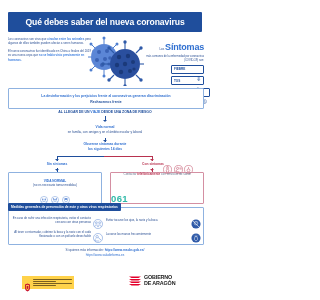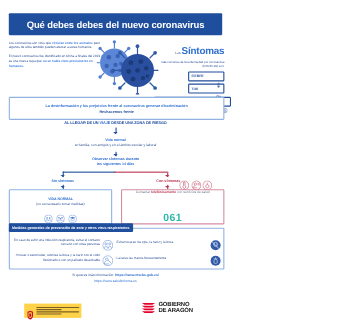--- a/index.html
+++ b/index.html
@@ -95,21 +95,21 @@
   .branch-r .bh{font-size:3.3px;font-weight:bold;color:#b8324f;}
 
   .box-l{
     position:absolute;left:8px;top:62px;width:92px;height:30px;
     border:.6px solid #8fb2e0;border-radius:1px;
     display:flex;flex-direction:column;align-items:center;justify-content:center;
   }
   .box-r{
     position:absolute;left:110px;top:62px;width:92px;height:30px;
     border:.6px solid #d48fa2;border-radius:1px;
-    display:flex;flex-direction:column;align-items:center;justify-content:center;gap:16px;
+    display:flex;flex-direction:column;justify-content:center;gap:16px;
   }
   .box-l .h{font-size:3.2px;font-weight:bold;color:#2f6fd0;}
   .box-l .s{font-size:3px;color:#2a4f93;margin-top:.5px;}
   .box-r .s{font-size:3px;color:#6b7a90;line-height:1.4;text-align:center;}
   .box-r .s b{color:#b8324f;}
   .box-r .num{font-size:9.5px;font-weight:bold;color:#2fb9a8;letter-spacing:.4px;margin-top:1px;}
   .icons-row{display:flex;gap:3px;margin-top:2.5px;}
   .icons-row .ci{width:8px;height:8px;}
   .sym-icons{position:absolute;left:163px;top:50px;display:flex;gap:1.5px;}
   .sym-icons .ci{width:9px;height:9px;}
@@ -155,21 +155,21 @@
   .logo-ar .flag{width:14px;height:13px;}
   .logo-ar .txt{line-height:1.05;}
   .logo-ar .txt div{font-size:5.4px;font-weight:bold;color:#1c1c1c;letter-spacing:-.15px;}
 </style>
 </head>
 <body>
 
 <div class="page">
 
   <div class="title-bar">
-    <div class="t">Qué debes debes del nuevo coronavirus</div>
+    <div class="t">Qué debes saber del nueva coronavirus</div>
   </div>
 
   <div class="intro">
     <p><span>Los coronavirus son virus que </span><span class="hl">circulan entre los animales</span><span> pero algunos de ellos también pueden afectar a seres humanos.</span></p>
     <p><span>El nuevo coronavirus fue identificado en China a finales del 2019 y es una nueva cepa que </span><span class="hl">no se había visto previamente en humanos.</span></p>
   </div>
 
   <div class="virus-wrap">
     <svg width="56" height="50" viewBox="0 0 56 50" aria-hidden="true">
       <g>

